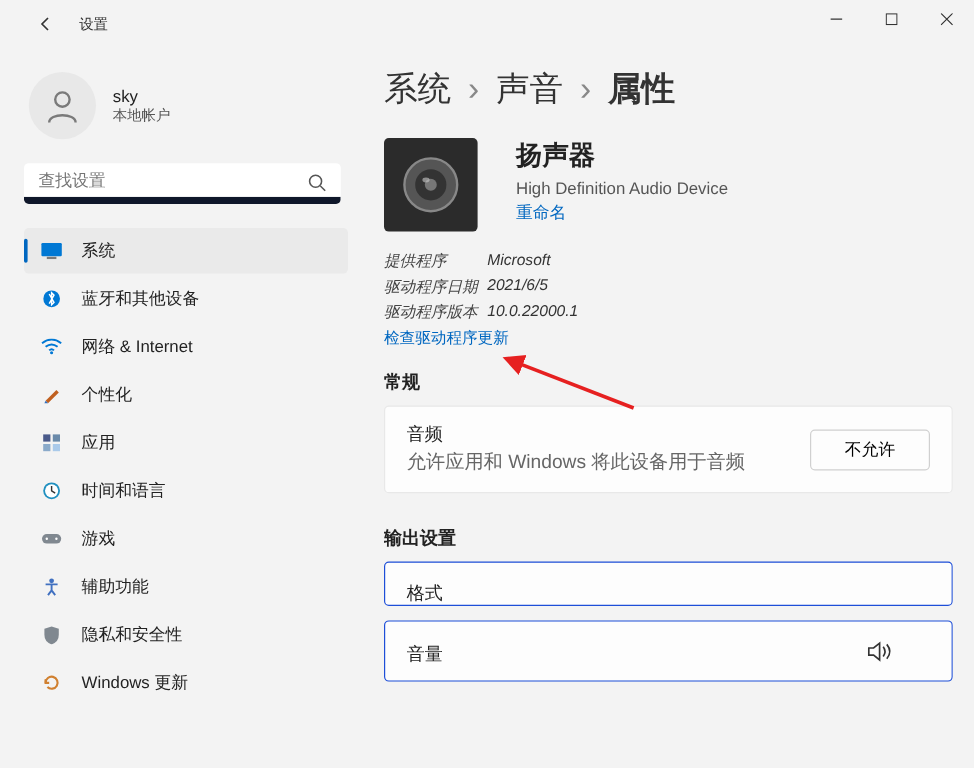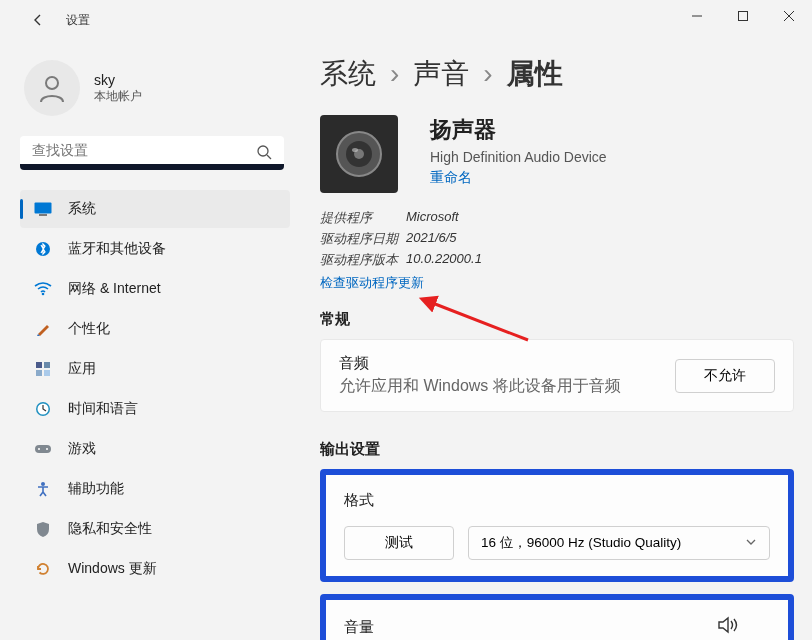--- a/index.html
+++ b/index.html
@@ -42,21 +42,21 @@
 .driver-table { display: grid; grid-template-columns: 86px auto; row-gap: 3px; font-size: 13px; color: #333; margin-bottom: 4px; font-style: italic; }
 .driver-table .label { color: #444; }
 .check-link { color: #0067c0; font-size: 13px; cursor: pointer; display: inline-block; margin-bottom: 18px; }
 
 .section-title { font-size: 15px; font-weight: 600; margin-bottom: 10px; color: #222; }
 .card { background: #fdfdfd; border: 1px solid #e8e8e8; border-radius: 4px; padding: 14px 18px; display: flex; align-items: center; justify-content: space-between; margin-bottom: 28px; }
 .card-inner-title { font-size: 15px; color: #222; }
 .card-inner-sub { font-size: 16px; color: #666; margin-top: 3px; }
 .btn { height: 34px; padding: 0 28px; background: #fdfdfd; border: 1px solid #d0d0d0; border-radius: 4px; font-size: 14px; cursor: pointer; }
 
-.card2 { background: #fdfdfd; border: 6px solid #1d4ed8; border-radius: 4px; padding: 16px 18px 0 18px; margin-bottom: 12px; }
+.card2 { background: #fdfdfd; border: 1px solid #1d4ed8; border-radius: 4px; padding: 16px 18px 0 18px; margin-bottom: 12px; }
 .format-row { display: flex; align-items: center; gap: 14px; margin-top: 16px; margin-bottom: 16px; }
 .select { flex: 1; height: 34px; border: 1px solid #d0d0d0; border-radius: 4px; background: #fdfdfd; display: flex; align-items: center; justify-content: space-between; padding: 0 12px; font-size: 13.5px; cursor: pointer; }
 .chev { color: #666; }
 .volume-row { display: flex; align-items: center; justify-content: space-between; padding-bottom: 10px; }
 .vol-icon { margin-right: 30px; }
 
 .arrow-annotation { position: absolute; left: 418px; top: 290px; pointer-events: none; }
 </style>
 </head>
 <body>
@@ -248,31 +248,20 @@
     <div>
       <div class="card-inner-title">音频</div>
       <div class="card-inner-sub">允许应用和 Windows 将此设备用于音频</div>
     </div>
     <button class="btn">不允许</button>
   </div>
 
   <div class="section-title">输出设置</div>
   <div class="card2">
     <div class="card-inner-title">格式</div>
-    <div class="format-row">
-      <button class="btn" style="padding:0 40px">测试</button>
-      <div class="select">
-        <span>16 位，96000 Hz (Studio Quality)</span>
-        <span class="chev">
-          <svg width="12" height="12" viewBox="0 0 12 12">
-              <path d="M2 4 L6 8 L10 4" stroke="#666" fill="none" stroke-width="1.3"></path>
-            </svg>
-        </span>
-      </div>
-    </div>
   </div>
 
   <div class="card2">
     <div class="volume-row">
       <div class="card-inner-title">音量</div>
       <span class="vol-icon">
         <svg width="22" height="18" viewBox="0 0 22 18">
             <path d="M1 6 L5 6 L10 2 L10 16 L5 12 L1 12 Z" fill="none" stroke="#333" stroke-width="1.4"></path>
             <path d="M13 5 Q16 9 13 13 M16 3 Q21 9 16 15" stroke="#333" fill="none" stroke-width="1.4"></path>
           </svg>

